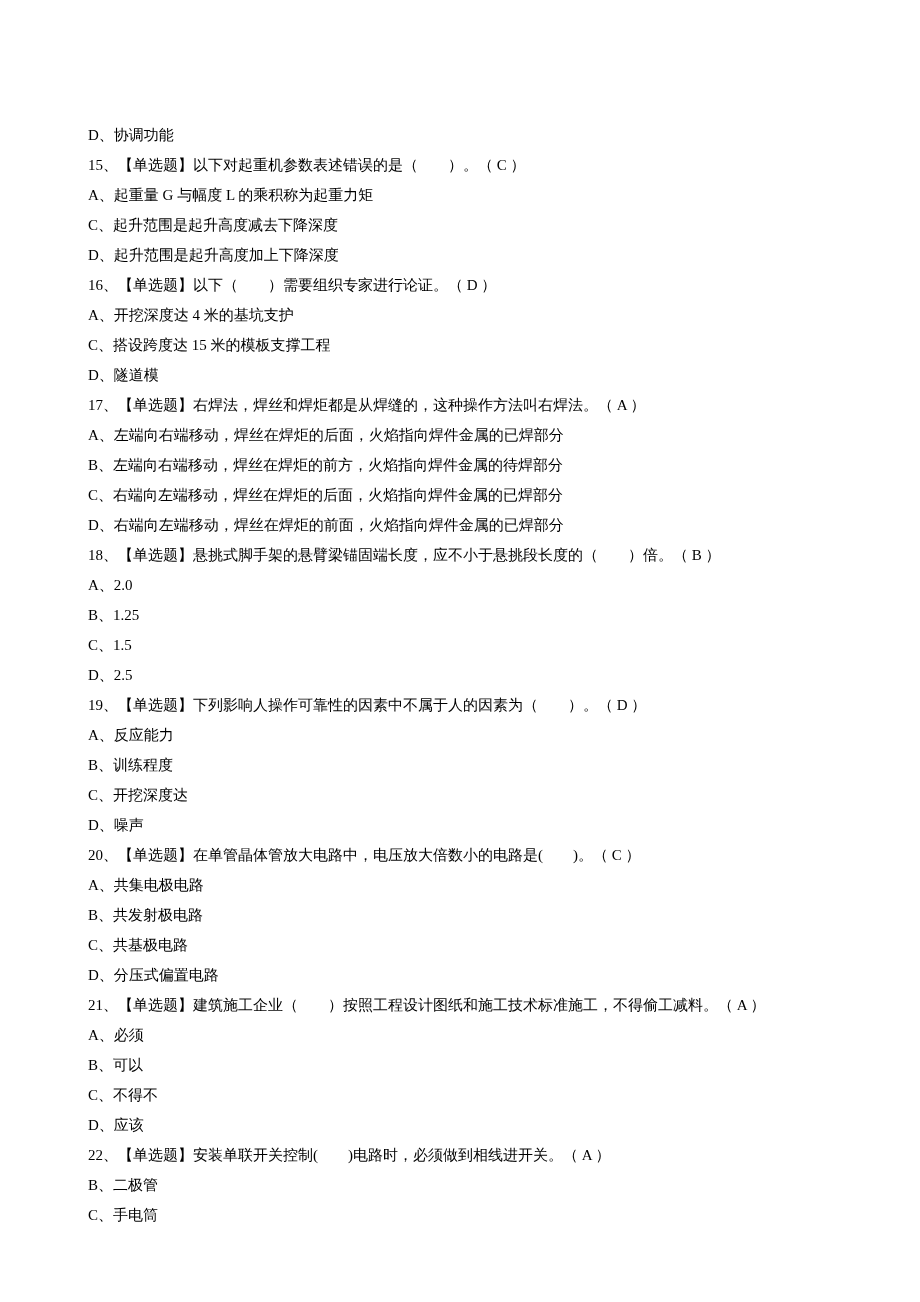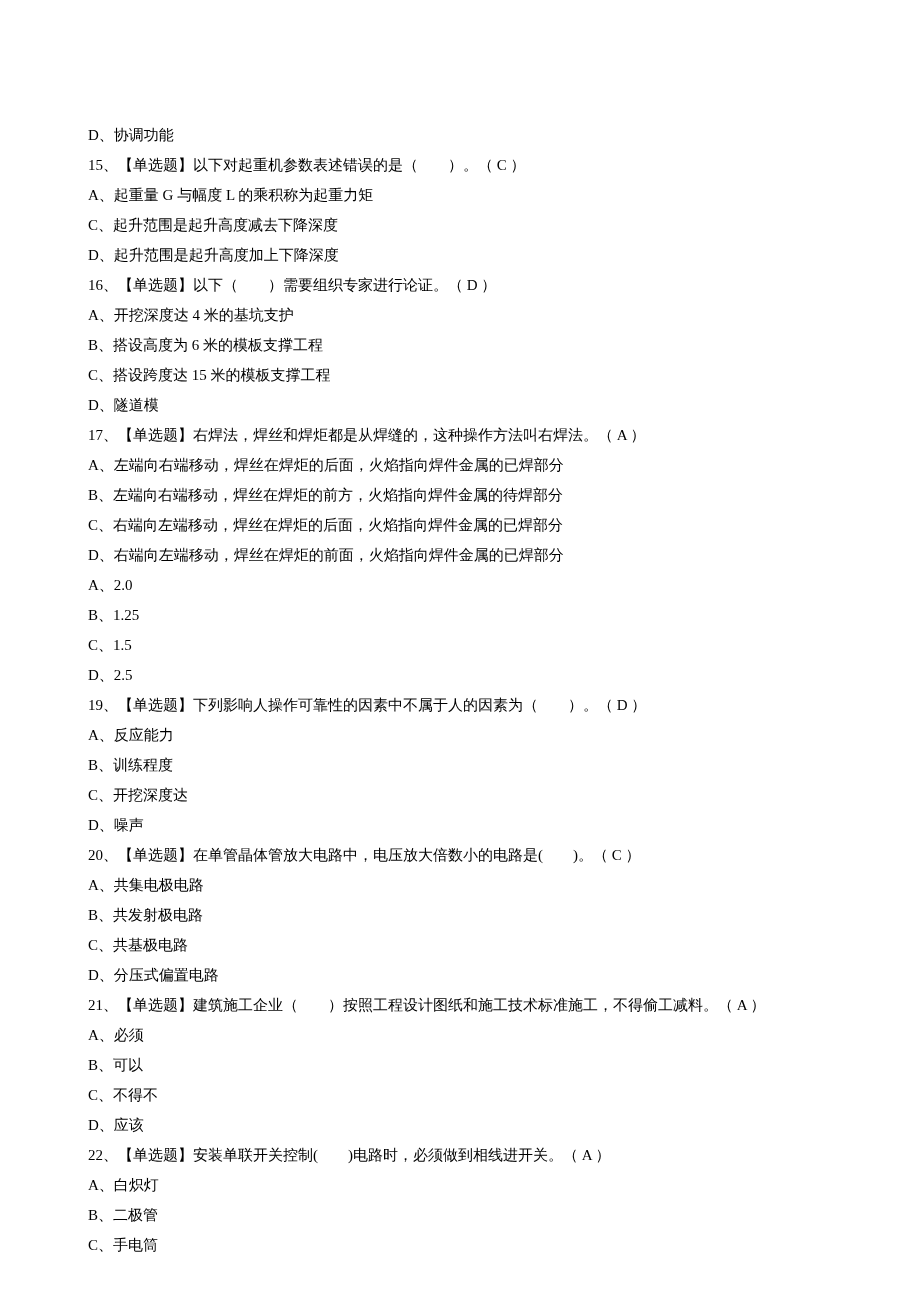--- a/index.html
+++ b/index.html
@@ -24,44 +24,43 @@
 <body>
 
 <div id="doc">
     <div class="line">D、协调功能</div>
     <div class="line">15、【单选题】以下对起重机参数表述错误的是（　　）。（ C ）</div>
     <div class="line">A、起重量 G 与幅度 L 的乘积称为起重力矩</div>
     <div class="line">C、起升范围是起升高度减去下降深度</div>
     <div class="line">D、起升范围是起升高度加上下降深度</div>
     <div class="line">16、【单选题】以下（　　）需要组织专家进行论证。（ D ）</div>
     <div class="line">A、开挖深度达 4 米的基坑支护</div>
-    <div class="line">B、搭设高度为 6 米的模板支撑工程</div>
     <div class="line">C、搭设跨度达 15 米的模板支撑工程</div>
     <div class="line">D、隧道模</div>
     <div class="line">17、【单选题】右焊法，焊丝和焊炬都是从焊缝的，这种操作方法叫右焊法。（ A ）</div>
     <div class="line">A、左端向右端移动，焊丝在焊炬的后面，火焰指向焊件金属的已焊部分</div>
     <div class="line">B、左端向右端移动，焊丝在焊炬的前方，火焰指向焊件金属的待焊部分</div>
     <div class="line">C、右端向左端移动，焊丝在焊炬的后面，火焰指向焊件金属的已焊部分</div>
     <div class="line">D、右端向左端移动，焊丝在焊炬的前面，火焰指向焊件金属的已焊部分</div>
+    <div class="line">18、【单选题】悬挑式脚手架的悬臂梁锚固端长度，应不小于悬挑段长度的（　　）倍。（ B ）</div>
     <div class="line">A、2.0</div>
     <div class="line">B、1.25</div>
     <div class="line">C、1.5</div>
     <div class="line">D、2.5</div>
     <div class="line">19、【单选题】下列影响人操作可靠性的因素中不属于人的因素为（　　）。（ D ）</div>
     <div class="line">A、反应能力</div>
     <div class="line">B、训练程度</div>
     <div class="line">C、开挖深度达</div>
     <div class="line">D、噪声</div>
     <div class="line">20、【单选题】在单管晶体管放大电路中，电压放大倍数小的电路是(　　)。（ C ）</div>
     <div class="line">A、共集电极电路</div>
     <div class="line">B、共发射极电路</div>
     <div class="line">C、共基极电路</div>
     <div class="line">D、分压式偏置电路</div>
     <div class="line">21、【单选题】建筑施工企业（　　）按照工程设计图纸和施工技术标准施工，不得偷工减料。（ A ）</div>
     <div class="line">A、必须</div>
     <div class="line">B、可以</div>
     <div class="line">C、不得不</div>
     <div class="line">D、应该</div>
     <div class="line">22、【单选题】安装单联开关控制(　　)电路时，必须做到相线进开关。（ A ）</div>
-    <div class="line">A、白炽灯</div>
     <div class="line">B、二极管</div>
     <div class="line">C、手电筒</div>
   </div>
 
 </body></html>

